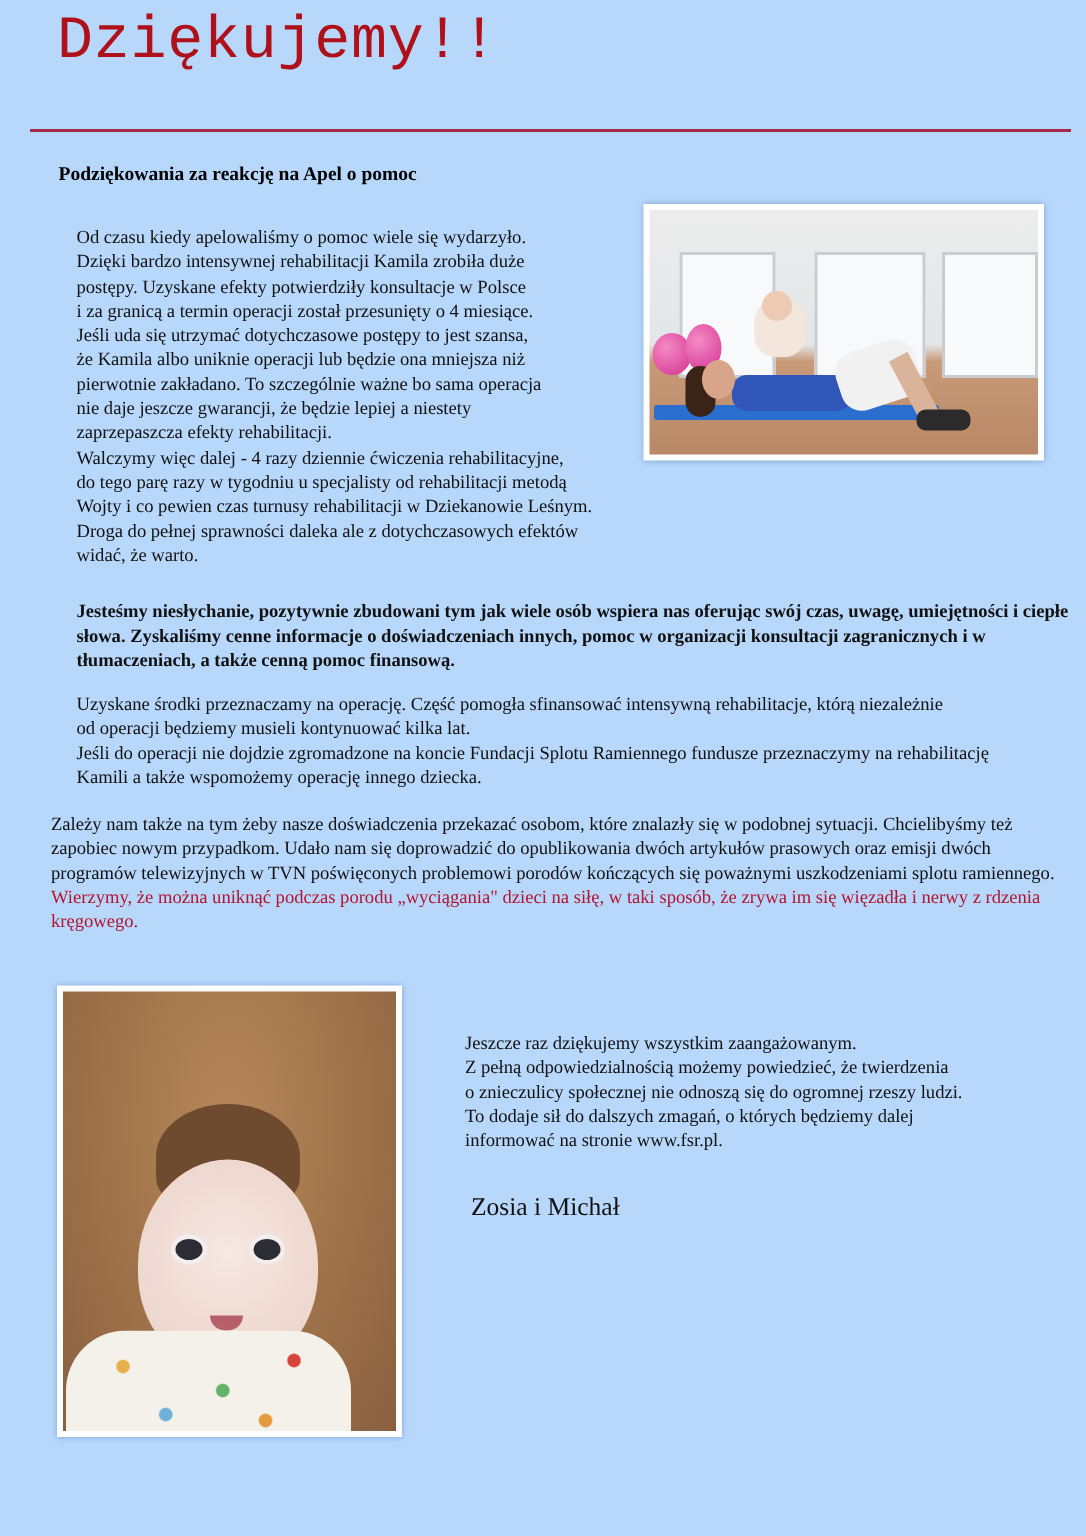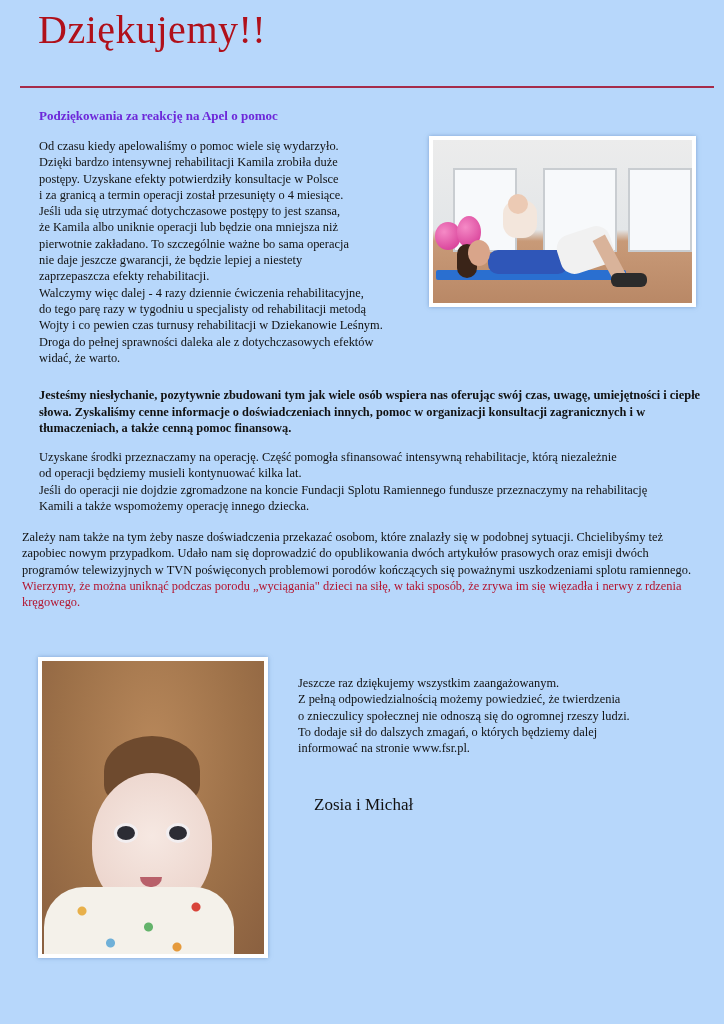--- a/index.html
+++ b/index.html
@@ -5,35 +5,35 @@
   html, body { margin:0; padding:0; }
   body {
     width:724px; height:1024px; overflow:hidden;
     background:#b7d7fb;
     font-family:"Liberation Serif", serif;
     color:#111;
     position:relative;
   }
   .title {
     position:absolute; left:38px; top:6px;
-    font-family:Liberation Serif, serif;
+    font-family:Liberation Mono, monospace;
     font-size:40px; color:#b0101a; letter-spacing:0.5px;
     margin:0; font-weight:normal;
   }
   .rule {
     position:absolute; left:20px; top:86px; width:694px; height:2px;
     background:#a62b4a;
   }
   .subtitle {
     position:absolute; left:39px; top:108px;
-    font-size:13px; font-weight:bold; color:#6d28d9;
+    font-size:13px; font-weight:bold; color:#000000;
     margin:0;
   }
   .p {
-    position:absolute; font-size:12.4px; line-height:16.3px; margin:0;font-family:Liberation Serif, serif;
+    position:absolute; font-size:12.4px; line-height:16.3px; margin:12px;font-family:Liberation Serif, serif;
   }
   .p1 { left:39px; top:138px; width:395px; white-space:pre-line; }
   .p2 { left:39px; top:371px; width:680px; font-weight:bold; }
   .p3 { left:39px; top:449px; width:680px; white-space:pre-line; }
   .p4 { left:22px; top:529px; width:680px; }
   .red { color:#b3142f; }
   .p5 { left:298px; top:675px; width:400px; white-space:pre-line; }
   .sign { position:absolute; left:314px; top:795px; font-size:17px; }
 
   .photo {

